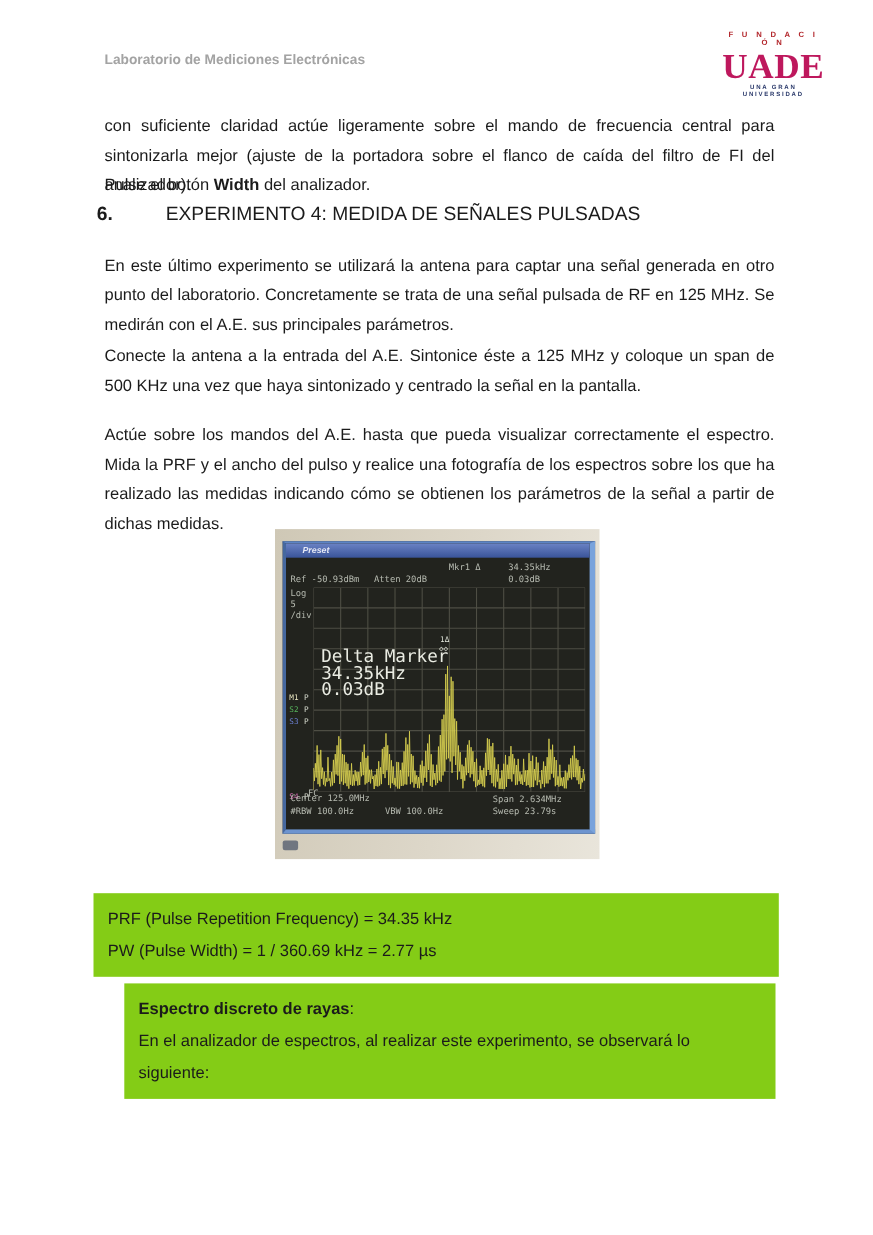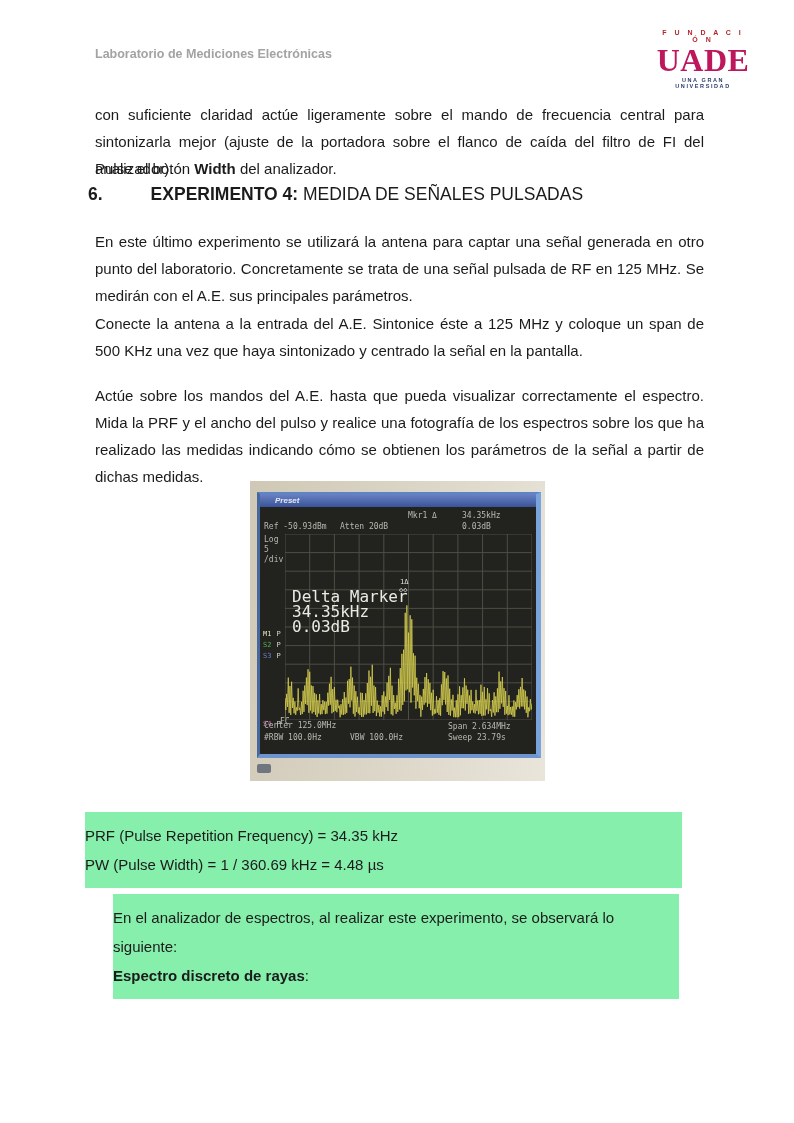--- a/index.html
+++ b/index.html
@@ -13,24 +13,24 @@
   .logo .f{font-size:7px;font-weight:bold;color:#b3282d;letter-spacing:3px;display:block;}
   .logo .u{font-size:32px;font-weight:bold;color:#be185d;letter-spacing:0.5px;display:block;
            font-family:"Liberation Serif",serif;margin-top:1px;}
   .logo .t{font-size:5.5px;font-weight:bold;color:#2b3a6b;letter-spacing:1.6px;display:block;margin-top:2px;}
 
   
   .p{position:absolute;left:95px;width:609px;font-size:15px;line-height:27px;text-align:justify;}
   .p.nojust{text-align:left;}
   .heading{position:absolute;left:88px;top:184px;font-size:17.5px;white-space:nowrap;}
   .heading .num{font-weight:bold;margin-right:13px;}
-  .heading .bld{font-weight:bold;padding-left:35px;}
+  .heading .bld{font-weight:normal;padding-left:35px;}
 
   
-  .hbox{position:absolute;background:#86efac;font-size:15px;line-height:29px;padding:9px 0;}
+  .hbox{position:absolute;background:#84cc16;font-size:15px;line-height:29px;padding:9px 13px;}
   .hbox .bld{font-weight:bold;}
 
   .pagenum{position:absolute;left:680px;top:1035px;font-size:16px;color:#1b1b1b;}
 
   
   .photo{position:absolute;left:250px;top:481px;width:295px;height:300px;
          background:linear-gradient(100deg,#cfc8b6 0%,#ddd7c9 55%,#e9e5db 100%);}
   .screen{position:absolute;left:7px;top:11px;width:276px;height:260px;background:#22231e;
           border-top:2px solid #5d84c4;border-left:3px solid #46689f;
           border-right:5px solid #79a3dc;border-bottom:4px solid #6d94cf;}
@@ -115,22 +115,22 @@
       <span class="scr-txt" style="left:4px;top:239px;">#RBW 100.0Hz</span>
       <span class="scr-txt" style="left:90px;top:239px;">VBW 100.0Hz</span>
       <span class="scr-txt" style="left:188px;top:228px;">Span 2.634MHz</span>
       <span class="scr-txt" style="left:188px;top:239px;">Sweep 23.79s</span>
     </div>
     <div class="bezlogo"></div>
   </div>
 
   <div class="hbox" style="left:85px;top:812px;width:597px;">
     <div>PRF (Pulse Repetition Frequency) = 34.35 kHz</div>
-    <div>PW (Pulse Width) = 1 / 360.69 kHz = 4.48 µs</div>
+    <div>PW (Pulse Width) = 1 / 360.69 kHz = 2.77 µs</div>
   </div>
 
   <div class="hbox" style="left:113px;top:894px;width:566px;">
+    <div><span class="bld">Espectro discreto de rayas</span><span>:</span></div>
     <div>En el analizador de espectros, al realizar este experimento, se observará lo siguiente:</div>
-    <div><span class="bld">Espectro discreto de rayas</span><span>:</span></div>
   </div>
 
   <div class="pagenum">22</div>
 </div>
 
 </body></html>

